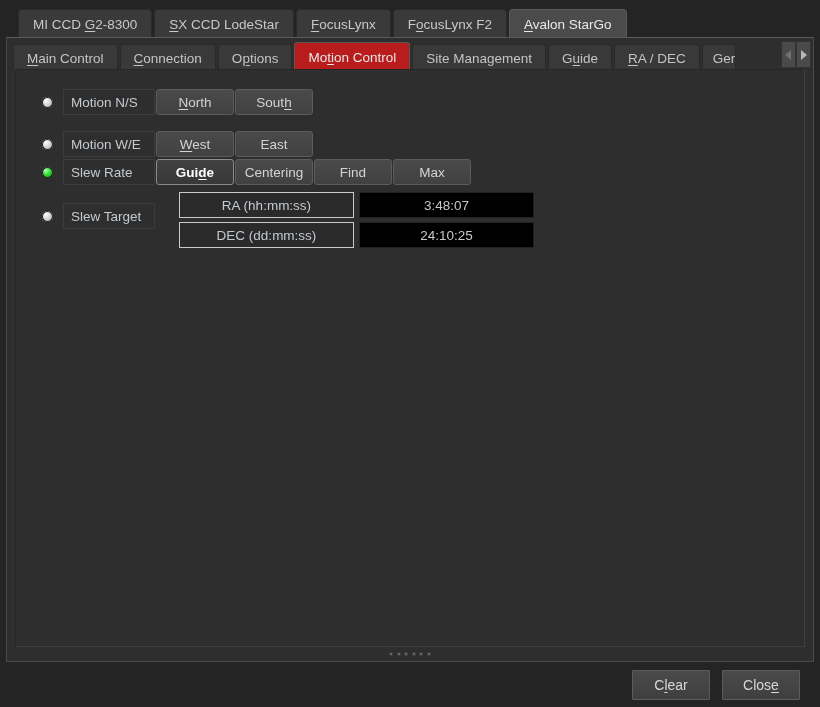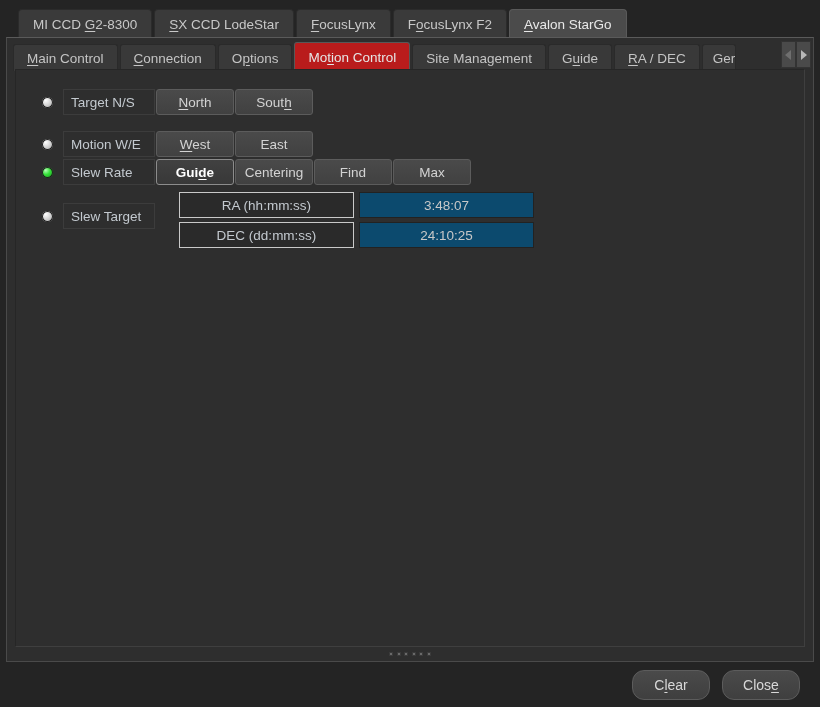--- a/index.html
+++ b/index.html
@@ -170,21 +170,21 @@
     background: #2a2a2a;
     border: 1px solid #c9c9c9;
     color: #c3c9cf;
     font-size: 13.5px;
     cursor: text;
   }
   .fieldval {
     width: 175px; height: 26px;
     margin-left: 5px;
     display: flex; align-items: center; justify-content: center;
-    background: #0c4a6e;
+    background: #000000;
     border: 1px solid #222222;
     color: #c8c8c8;
     font-size: 13.5px;
     cursor: text;
   }
 
   
   .grip {
     position: absolute; left: 50%; transform: translateX(-50%);
     bottom: 5px;
@@ -203,21 +203,21 @@
     background: #242424;
     display: flex; align-items: center; justify-content: flex-end;
     padding-right: 20px;
   }
   .fbtn {
     height: 30px; min-width: 78px;
     margin-left: 12px;
     display: flex; align-items: center; justify-content: center;
     background: linear-gradient(#4a4a4a, #3f3f3f);
     border: 1px solid #5c5c5c;
-    border-radius: 12px;
+    border-radius: 1px;
     color: #d8d8d8;
     font-size: 14px;
     cursor: default;
     padding: 0 14px;
   }
   .fbtn u { text-decoration: underline; text-underline-offset: 2px; }
 </style>
 </head>
 <body>
 
@@ -278,21 +278,21 @@
       <svg width="7" height="10" viewBox="0 0 7 10">
           <polygon points="1,0 1,10 7,5" fill="#b9b9b9"></polygon>
         </svg>
     </div>
   </div>
 
   <div class="content">
 
     <div class="row row-ns">
       <span class="led"></span>
-      <span class="flabel">Target N/S</span>
+      <span class="flabel">Motion N/S</span>
       <div class="btn">
         <span><span></span><u>N</u><span>orth</span></span>
       </div>
       <div class="btn">
         <span><span>Sout</span><u>h</u><span></span></span>
       </div>
     </div>
 
     <div class="row row-we">
       <span class="led"></span>

